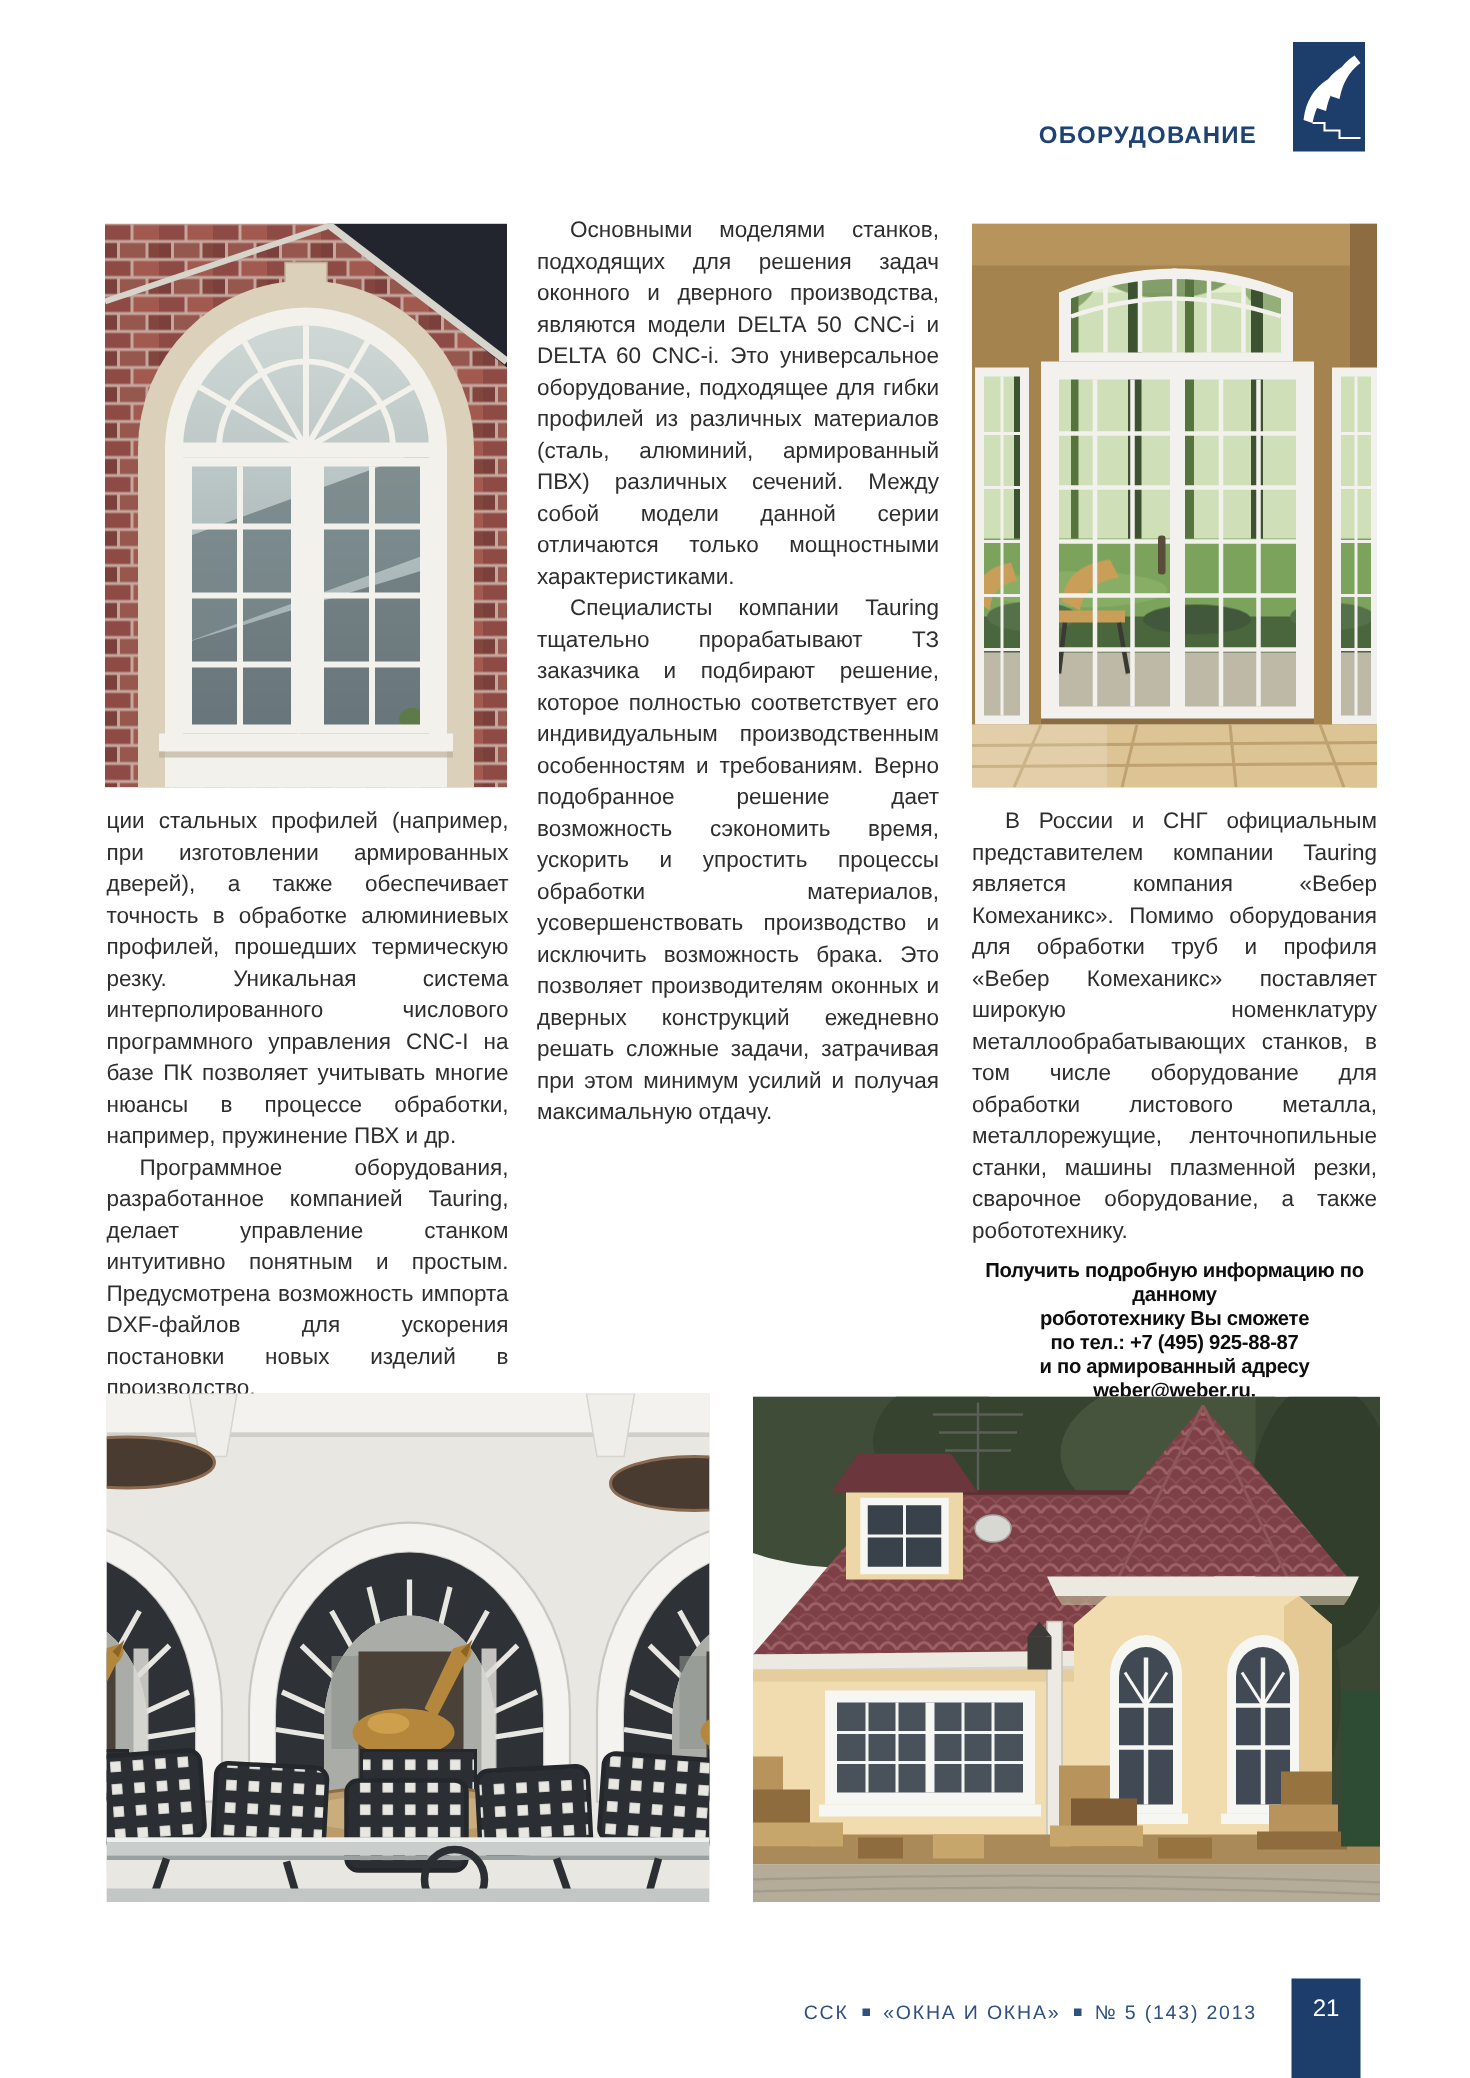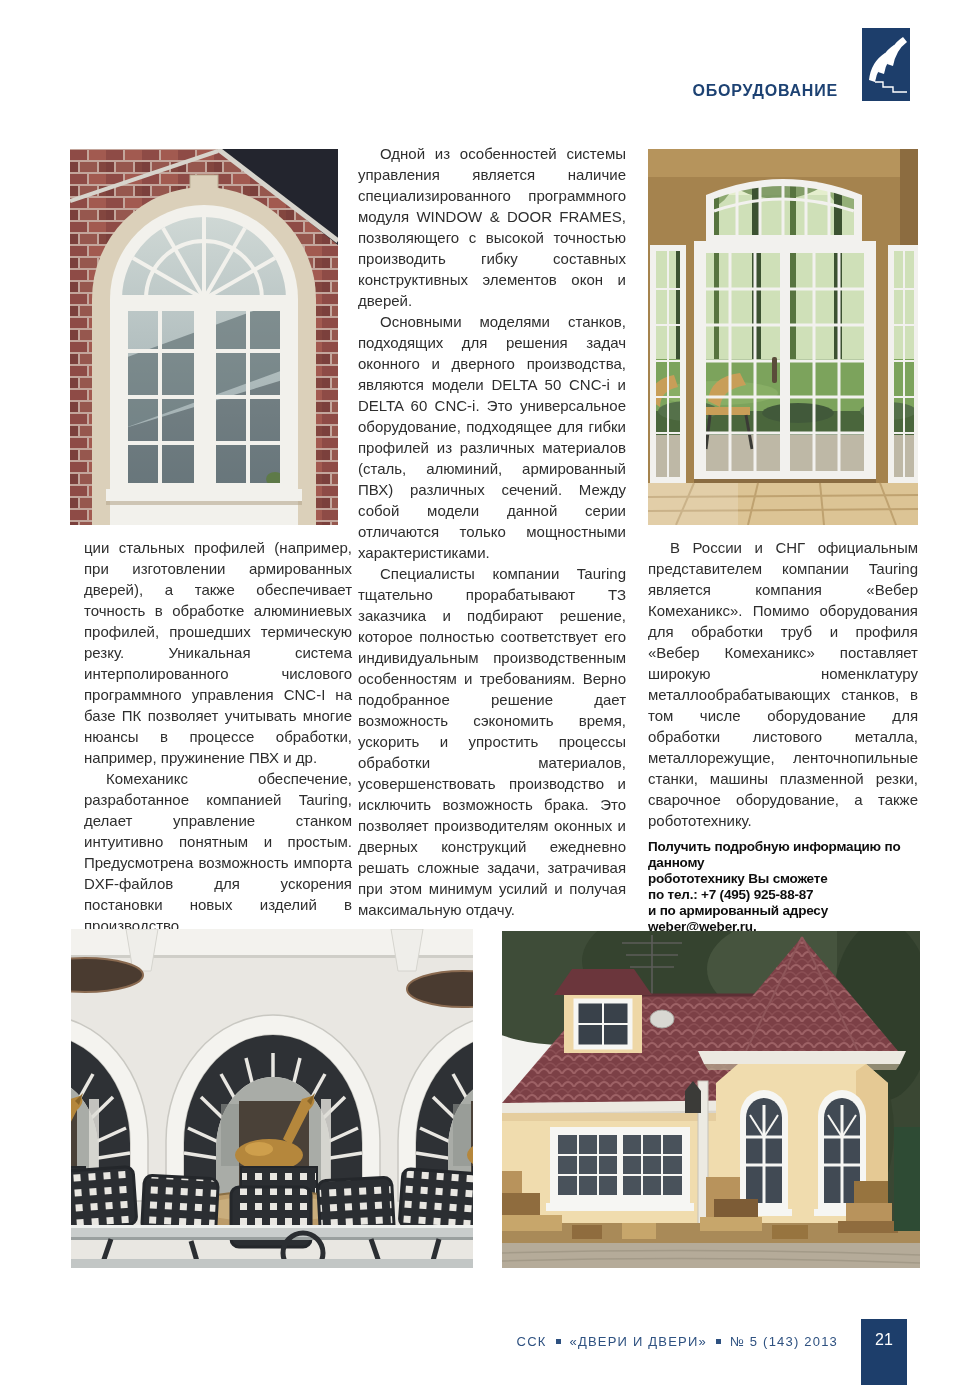--- a/index.html
+++ b/index.html
@@ -17,24 +17,24 @@
   }
   .logo-box svg{display:block;}
   
   .photo{position:absolute;overflow:hidden;background:#e7e6e2;}
   .photo svg{display:block;}
   
   .col{position:absolute;font-size:15px;line-height:21px;text-align:justify;}
   .col p{margin:0;}
   .col p.ind{text-indent:22px;}
   .col-mid{left:358px;top:127px;width:268px;}
-  .col-left{left:84px;top:521px;width:268px;}
+  .col-left{left:71px;top:521px;width:268px;}
   .col-right{left:648px;top:521px;width:270px;}
   .contact{
-    margin-top:8px;text-align:left;font-weight:bold;color:#0d0d0d;
+    margin-top:8px;text-align:center;font-weight:bold;color:#0d0d0d;
     font-size:13.5px;line-height:16px;letter-spacing:-.2px;
   }
   
   .footer-line{
     position:absolute;top:1318px;right:142px;color:#2e5180;
     font-size:13px;letter-spacing:1.2px;white-space:nowrap;
   }
   .footer-line .sq{
     display:inline-block;width:5px;height:5px;background:#2e5180;
     margin:0 9px;vertical-align:2px;
@@ -210,28 +210,27 @@
         <line x1="46" y1="334" x2="28" y2="376"></line>
           <line x1="110" y1="334" x2="100" y2="376"></line>
         <line x1="172" y1="334" x2="176" y2="376"></line>
           <line x1="232" y1="334" x2="248" y2="376"></line>
       </g>
       <rect y="334" width="90" height="42" fill="#ffffff" opacity="0.18"></rect>
     </svg>
   </figure>
 
   <div class="col col-mid">
-    <p class="ind">Одной из особенностей системы управления является наличие специализированного программного модуля WINDOW &amp; DOOR FRAMES, позволяющего с высокой точностью производить гибку составных конструктивных элементов окон и дверей.</p>
     <p class="ind">Основными моделями станков, подходящих для решения задач оконного и дверного производства, являются модели DELTA 50 CNC-i и DELTA 60 CNC-i. Это универсальное оборудование, подходящее для гибки профилей из различных материалов (сталь, алюминий, армированный ПВХ) различных сечений. Между собой модели данной серии отличаются только мощностными характеристиками.</p>
     <p class="ind">Специалисты компании Tauring тщательно прорабатывают ТЗ заказчика и подбирают решение, которое полностью соответствует его индивидуальным производственным особенностям и требованиям. Верно подобранное решение дает возможность сэкономить время, ускорить и упростить процессы обработки материалов, усовершенствовать производство и исключить возможность брака. Это позволяет производителям оконных и дверных конструкций ежедневно решать сложные задачи, затрачивая при этом минимум усилий и получая максимальную отдачу.</p>
   </div>
 
   <div class="col col-left">
     <p>ции стальных профилей (например, при изготовлении армированных дверей), а также обеспечивает точность в обработке алюминиевых профилей, прошедших термическую резку. Уникальная система интерполированного числового программного управления CNC-I на базе ПК позволяет учитывать многие нюансы в процессе обработки, например, пружинение ПВХ и др.</p>
-    <p class="ind">Комеханикс обеспечение, разработанное компанией Tauring, делает управление станком интуитивно понятным и простым. Предусмотрена возможность импорта DXF-файлов для ускорения постановки новых изделий в производство.</p>
+    <p class="ind">Программное оборудования, разработанное компанией Tauring, делает управление станком интуитивно понятным и простым. Предусмотрена возможность импорта DXF-файлов для ускорения постановки новых изделий в производство.</p>
   </div>
 
   <div class="col col-right">
     <p class="ind">В России и СНГ официальным представителем компании Tauring является компания «Вебер Комеханикс». Помимо оборудования для обработки труб и профиля «Вебер Комеханикс» поставляет широкую номенклатуру металлообрабатывающих станков, в том числе оборудование для обработки листового металла, металлорежущие, ленточнопильные станки, машины плазменной резки, сварочное оборудование, а также робототехнику.</p>
     <div class="contact">
       <div>Получить подробную информацию по данному</div>
       <div>робототехнику Вы сможете</div>
       <div>по тел.: +7 (495) 925-88-87</div>
       <div>и по армированный адресу weber@weber.ru.</div>
     </div>
@@ -414,17 +413,17 @@
         <rect x="270" y="294" width="36" height="14" fill="#97743f"></rect>
       </g>
 
       <rect x="392" y="196" width="26" height="104" fill="#2e4b34"></rect>
       <rect y="312" width="418" height="25" fill="#b5ab99"></rect>
       <path d="M0,322 Q209,316 418,324 M0,330 Q209,324 418,332" stroke="#a39a88" stroke-width="1.5" fill="none"></path>
     </svg>
   </figure>
 
   <div class="footer-line">
-    <span>ССК</span><span class="sq"></span><span>«ДВЕРИ И ДВЕРИ»</span><span class="sq"></span><span>№ 5 (143) 2013</span>
+    <span>ССК</span><span class="sq"></span><span>«ОКНА И ОКНА»</span><span class="sq"></span><span>№ 5 (143) 2013</span>
   </div>
   <div class="page-badge">21</div>
 
 </div>
 
 </body></html>

